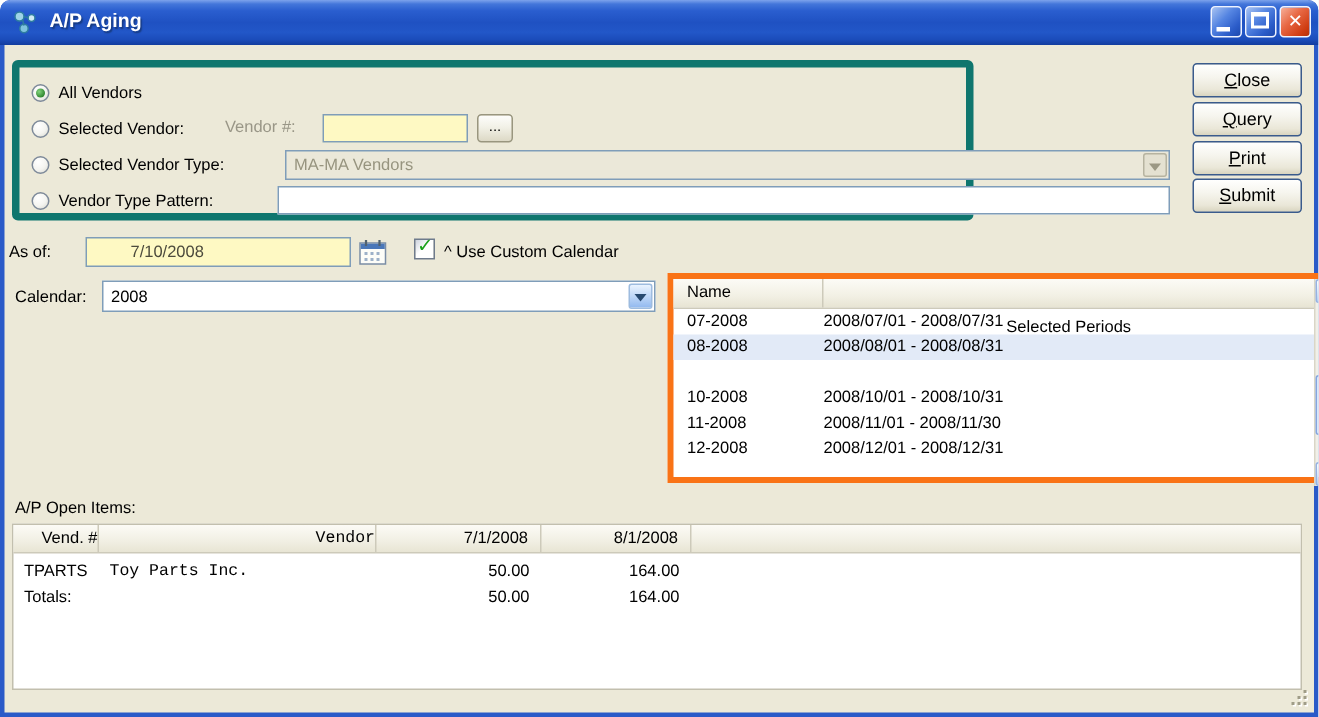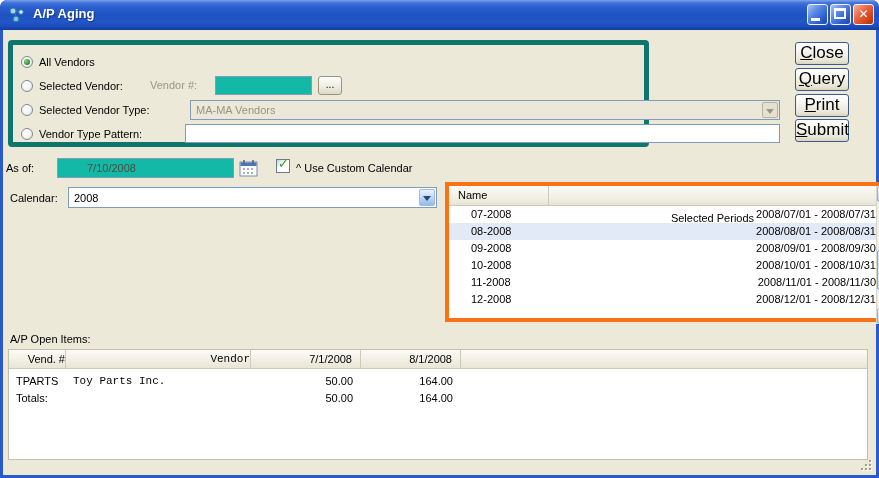--- a/index.html
+++ b/index.html
@@ -19,50 +19,50 @@
   .client{position:absolute;left:3px;top:30px;width:873px;height:445px;background:#ece9d8;font-size:11px;color:#000;}
 
   .groupbox{position:absolute;left:5px;top:10px;width:641px;height:107px;border:5px solid #0f766e;border-radius:4px;}
   .grow{position:absolute;left:8px;right:6px;height:20px;display:flex;align-items:center;gap:6px;}
   .radio{width:12px;height:12px;border-radius:50%;border:1px solid #7e8a9a;flex:none;position:relative;
     background:radial-gradient(circle at 35% 30%,#ffffff 0%,#f4f4f0 55%,#d6d6cc 100%);}
   .radio.checked::after{content:"";position:absolute;left:2px;top:2px;width:6px;height:6px;border-radius:50%;
     background:radial-gradient(circle at 35% 35%,#84d47e,#2c832c 75%);}
   .dislabel{color:#999687;}
   .txt{position:absolute;height:19px;border:1px solid #7f9db9;background:#fff;font:11px "Liberation Sans",sans-serif;padding:2px 4px;color:#000;}
-  .txt.disabled{background:#14b8a6;color:#4d4b3d;padding-left:29px;}
+  .txt.disabled{background:#fef9c3;color:#4d4b3d;padding-left:29px;}
   .mini-btn{position:absolute;width:24px;height:19px;background:linear-gradient(180deg,#fdfdfb,#f2f1e7 45%,#ddd9c6);
     border:1px solid #99967f;border-radius:3px;text-align:center;font-size:10px;line-height:15px;}
   .combo{position:absolute;height:20px;border:1px solid #7f9db9;background:#fff;}
   .combo-text{position:absolute;left:5px;top:3px;font-size:11px;white-space:nowrap;}
   .combo-arrow{position:absolute;right:1px;top:1px;bottom:1px;width:16px;border:1px solid #9ebcdf;border-radius:2px;
     background:linear-gradient(180deg,#eaf3fe 0%,#c3daf8 45%,#92b9ef 100%);}
   .combo-arrow::after{content:"";position:absolute;left:3px;top:6px;border-left:4px solid transparent;border-right:4px solid transparent;border-top:5px solid #27496f;}
   .combo.disabled{background:#ebe8d9;}
   .combo.disabled .combo-text{color:#97947f;}
   .combo.disabled .combo-arrow{background:#e4e1d1;border-color:#b6b3a0;}
   .combo.disabled .combo-arrow::after{border-top-color:#9b9884;}
 
-  .xp-btn{position:absolute;left:792px;width:54px;height:23px;border:1px solid #3a5b8c;border-radius:3px;text-align:center;
-    font-size:17px;line-height:20px;color:#000;
+  .xp-btn{position:absolute;left:792px;width:73px;height:23px;border:1px solid #3a5b8c;border-radius:3px;text-align:center;
+    font-size:12px;line-height:20px;color:#000;
     background:linear-gradient(180deg,#fffffe 0%,#f6f5ee 40%,#eae7d8 80%,#d9d5c0 100%);}
   .xp-btn::first-letter{text-decoration:underline;}
 
   .checkbox{position:absolute;width:14px;height:14px;border:1px solid #6f7b8c;background:linear-gradient(135deg,#ccd2dc 0%,#ffffff 45%);}
   .check{position:absolute;left:1px;top:-4px;font-size:13px;font-weight:bold;color:#1ba11b;}
 
   .plist{position:absolute;left:442px;top:152px;width:451px;height:140px;border:4px solid #f97316;background:#fff;}
   .plist-header{position:absolute;left:0;top:0;right:16px;height:20px;display:flex;
     background:linear-gradient(180deg,#fcfbf6 0%,#f2f0e4 60%,#e7e4d3 100%);border-bottom:1px solid #cdcaba;}
   .ph-name{width:100px;padding-left:9px;line-height:19px;border-right:1px solid #cdcaba;}
   .ph-period{flex:1;text-align:center;line-height:19px;margin-top:23px;}
   .prow{position:absolute;left:0;right:16px;height:17px;display:flex;line-height:17px;}
   .prow.selected{background:#e2eaf7;}
-  .pcell-name{width:100px;padding-left:22px;}
-  .pcell-period{flex:1;text-align:right;}
+  .pcell-name{width:100px;padding-left:9px;}
+  .pcell-period{flex:1;text-align:left;}
   .sb{position:absolute;right:0;top:0;width:16px;height:138px;background:#f1f0e8;border-left:1px solid #d9d6c7;}
   .sb-btn{position:absolute;left:0;width:16px;height:16px;border:1px solid #96b2e2;border-radius:2px;
     background:linear-gradient(180deg,#fdfeff 0%,#dae7fa 50%,#b2cbf2 100%);}
   .sb-btn.up{top:0;}
   .sb-btn.down{bottom:0;}
   .tri-up{position:absolute;left:4px;top:5px;border-left:3px solid transparent;border-right:3px solid transparent;border-bottom:5px solid #42639c;}
   .tri-down{position:absolute;left:4px;top:6px;border-left:3px solid transparent;border-right:3px solid transparent;border-top:5px solid #42639c;}
   .sb-thumb{position:absolute;left:0;top:64px;width:16px;height:40px;border:1px solid #84a6e0;border-radius:2px;
     background:linear-gradient(90deg,#dbe7fb 0%,#b7cef6 50%,#98bbee 100%);}
 
@@ -185,24 +185,20 @@
         <div class="ph-period">Selected Periods</div>
       </div>
       <div class="prow" style="top:20px">
         <div class="pcell-name">07-2008</div>
         <div class="pcell-period">2008/07/01 - 2008/07/31</div>
       </div>
       <div class="prow selected" style="top:37px">
         <div class="pcell-name">08-2008</div>
         <div class="pcell-period">2008/08/01 - 2008/08/31</div>
       </div>
-      <div class="prow" style="top:54px">
-        <div class="pcell-name">09-2008</div>
-        <div class="pcell-period">2008/09/01 - 2008/09/30</div>
-      </div>
       <div class="prow" style="top:71px">
         <div class="pcell-name">10-2008</div>
         <div class="pcell-period">2008/10/01 - 2008/10/31</div>
       </div>
       <div class="prow" style="top:88px">
         <div class="pcell-name">11-2008</div>
         <div class="pcell-period">2008/11/01 - 2008/11/30</div>
       </div>
       <div class="prow" style="top:105px">
         <div class="pcell-name">12-2008</div>

